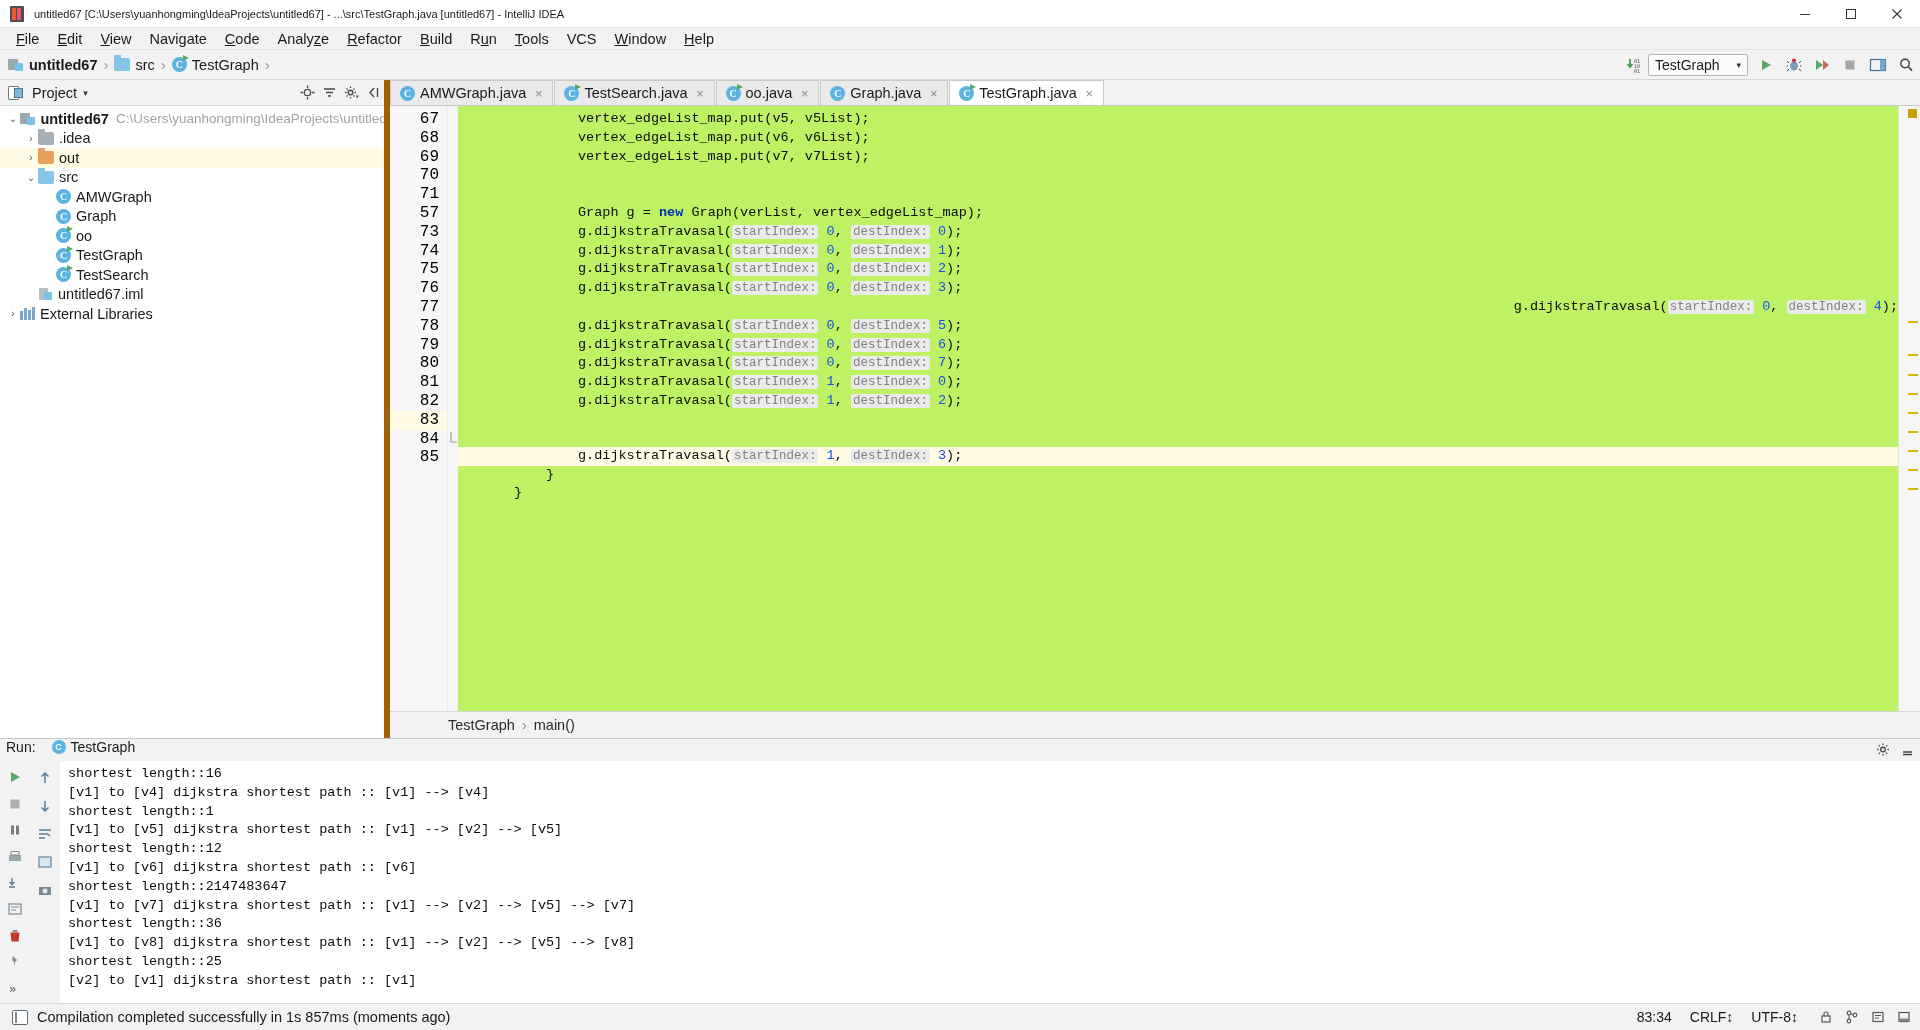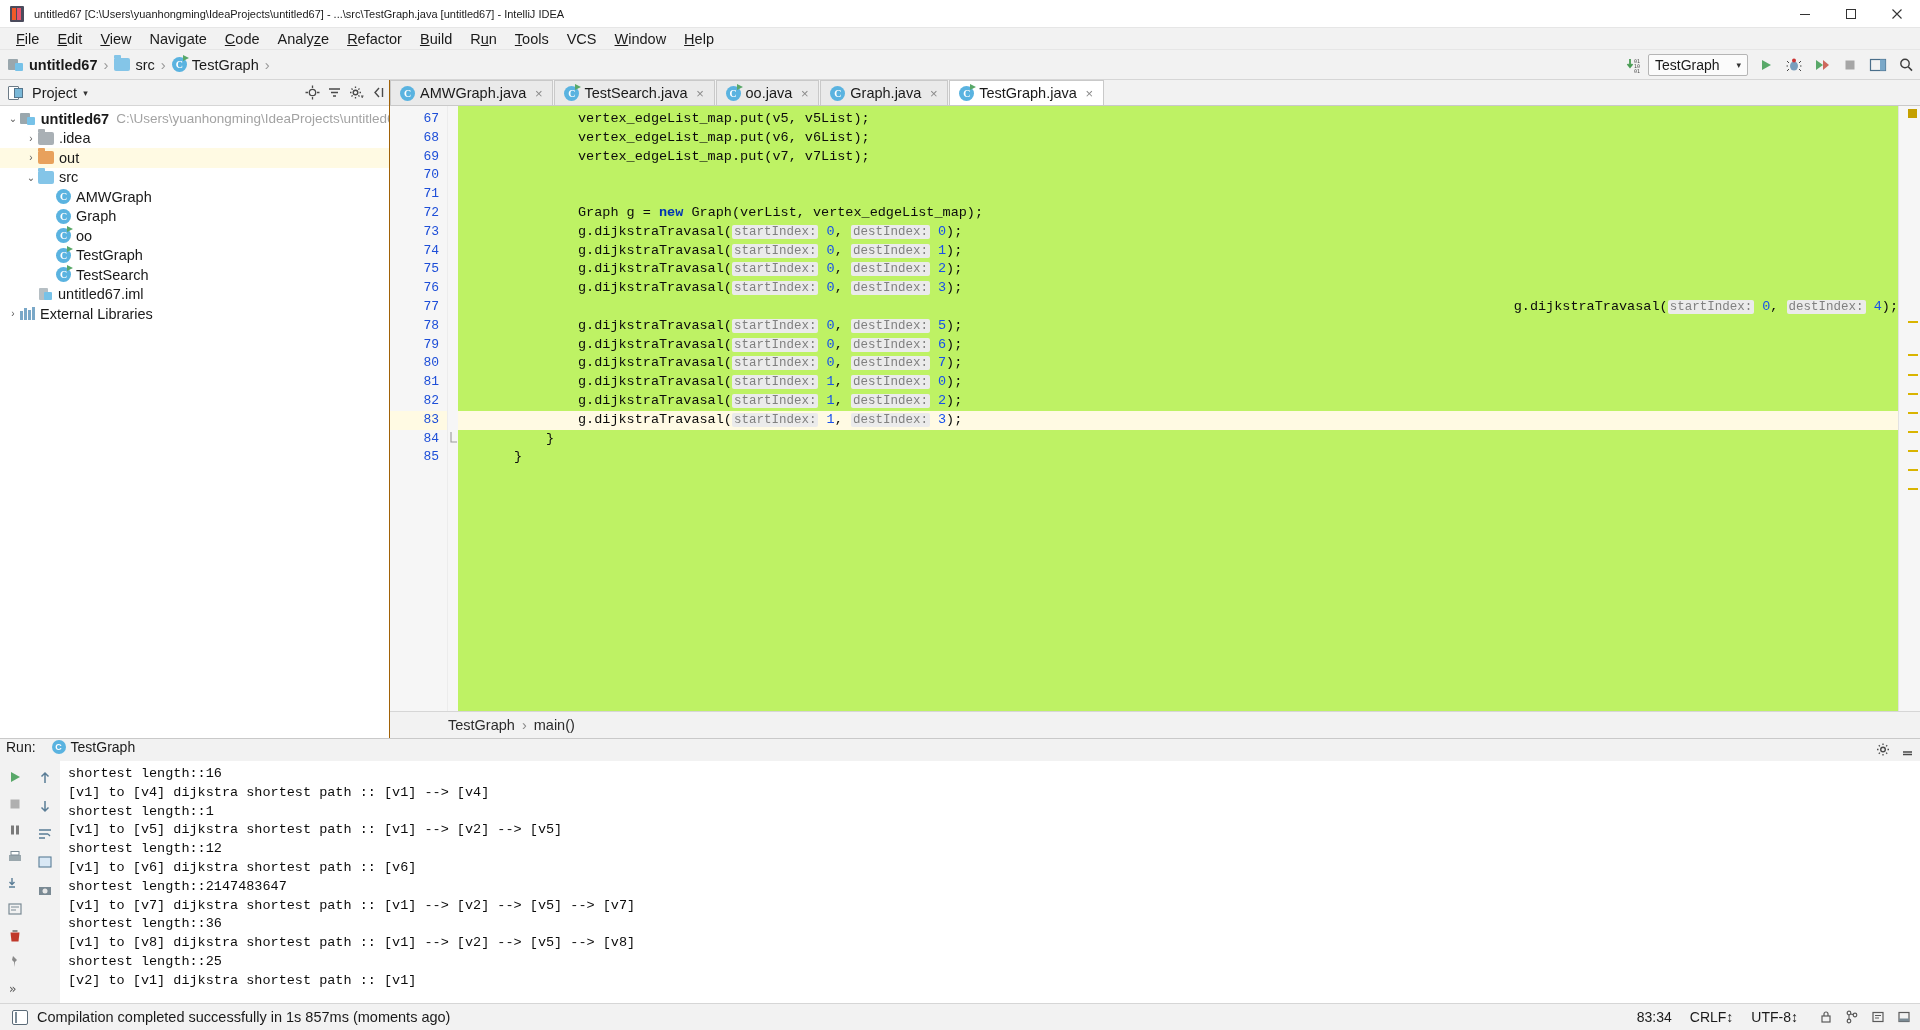--- a/index.html
+++ b/index.html
@@ -69,21 +69,21 @@
   .ic-module .m2{position:absolute;left:7px;top:5px;width:8px;height:8px;background:#77c2e8;border-radius:1px;}
   .ic-class{width:15px;height:15px;border-radius:50%;background:#5ab3e0;display:flex;align-items:center;justify-content:center;
             color:#fff;font-size:10px;font-weight:bold;position:relative;font-family:"Liberation Serif",serif;}
   .ic-class.runnable:after{content:"";position:absolute;right:-2px;top:-2px;width:0;height:0;
             border-left:6px solid #59a869;border-top:3.5px solid transparent;border-bottom:3.5px solid transparent;}
 
   
   .main { flex:1 1 auto; display:flex; min-height:0; }
 
   
-  .project-panel { width:390px; flex:0 0 390px; background:#ffffff; display:flex; flex-direction:column; border-right:1px solid #a16207;justify-content:flex-end;}
+  .project-panel { width:390px; flex:0 0 390px; background:#ffffff; display:flex; flex-direction:column; border-right:6px solid #a16207;justify-content:flex-end;}
   .pp-header { height:26px; background:#f2f2f2; display:flex; align-items:center; border-bottom:1px solid #d6d6d6; }
   .pp-header .pp-title { font-size:14.5px; margin-left:8px; }
   .pp-icon-doc { width:16px;height:14px;margin-left:8px;position:relative;}
   .pp-icon-doc .d1{position:absolute;left:0;top:0;width:11px;height:14px;border:1.3px solid #6b7a86;border-radius:1px;background:#fff;}
   .pp-icon-doc .d2{position:absolute;left:6px;top:2px;width:9px;height:10px;background:#7ab8d8;border:1.2px solid #55758c;}
   .pp-caret { font-size:9px; color:#333; margin-left:6px;}
   .pp-hspacer{flex:1 1 auto;}
   .pp-tool { width:22px;height:22px;display:flex;align-items:center;justify-content:center;}
   .tree { flex:1 1 auto; overflow:hidden; padding-top:3px; background:#fff;}
   .trow { height:19.5px; display:flex; align-items:center; font-size:14.5px; white-space:nowrap; }
@@ -105,21 +105,21 @@
     height:25px; display:flex; align-items:center; padding:0 8px 0 9px;
     background:#eaeaea; border:1px solid #c9c9c9; border-bottom:none; margin-right:1px;
     font-size:14.5px; max-width:220px;
   }
   .tab.active { background:#ffffff; }
   .tab .tab-label { margin:0 7px 0 5px; white-space:nowrap; }
   .tab .tab-close { color:#8a8a8a; font-size:13px; width:11px; text-align:center;}
   .editor-body { flex:1 1 auto; display:flex; min-height:0; position:relative; background:#fff;}
   .gutter {
     width:58px; flex:0 0 58px; background:#f6f6f6; text-align:right;
-    padding-top:4px; font-family:"Liberation Mono", monospace; font-size:13px; color:#1d4ed8;
+    padding-top:4px; font-family:"Liberation Mono", monospace; font-size:16px; color:#000000;
     border-right:1px solid #ececec;
   }
   .gutter .gline { height:18.8px; line-height:18.8px; padding-right:8px; position:relative;}
   .gutter .gline.hl { background:#fffae3; }
   .foldmark { width:10px; flex:0 0 10px; background:#f6f6f6; padding-top:4px;}
   .foldmark .fl { height:18.8px; position:relative;}
   .code {
     flex:1 1 auto; padding-top:4px; font-family:Liberation Mono, monospace;
     font-size:13.5px; color:#0c0c0c; overflow:hidden; position:relative; background:#bef264;
   }
@@ -421,21 +421,21 @@
           </div>
         </div>
 
       <div class="editor-body">
         <div class="gutter" id="gutter-container">
             <div class="gline">67</div>
             <div class="gline">68</div>
             <div class="gline">69</div>
             <div class="gline">70</div>
             <div class="gline">71</div>
-            <div class="gline">72</div>
+            <div class="gline">57</div>
             <div class="gline">73</div>
             <div class="gline">74</div>
             <div class="gline">75</div>
             <div class="gline">76</div>
             <div class="gline">77</div>
             <div class="gline">78</div>
             <div class="gline">79</div>
             <div class="gline">80</div>
             <div class="gline">81</div>
             <div class="gline">82</div>
@@ -476,21 +476,21 @@
             <div class="cline" style="padding-left: 120px;"><span>g.dijkstraTravasal(</span><span class="hint">startIndex:</span><span> </span><span class="num">0</span><span>, </span><span class="hint">destIndex:</span><span> </span><span class="num">0</span><span>);</span></div>
             <div class="cline" style="padding-left: 120px;"><span>g.dijkstraTravasal(</span><span class="hint">startIndex:</span><span> </span><span class="num">0</span><span>, </span><span class="hint">destIndex:</span><span> </span><span class="num">1</span><span>);</span></div>
             <div class="cline" style="padding-left: 120px;"><span>g.dijkstraTravasal(</span><span class="hint">startIndex:</span><span> </span><span class="num">0</span><span>, </span><span class="hint">destIndex:</span><span> </span><span class="num">2</span><span>);</span></div>
             <div class="cline" style="padding-left: 120px;"><span>g.dijkstraTravasal(</span><span class="hint">startIndex:</span><span> </span><span class="num">0</span><span>, </span><span class="hint">destIndex:</span><span> </span><span class="num">3</span><span>);</span></div>
             <div class="cline" style="padding-left: 120px; text-align: right;"><span>g.dijkstraTravasal(</span><span class="hint">startIndex:</span><span> </span><span class="num">0</span><span>, </span><span class="hint">destIndex:</span><span> </span><span class="num">4</span><span>);</span></div>
             <div class="cline" style="padding-left: 120px;"><span>g.dijkstraTravasal(</span><span class="hint">startIndex:</span><span> </span><span class="num">0</span><span>, </span><span class="hint">destIndex:</span><span> </span><span class="num">5</span><span>);</span></div>
             <div class="cline" style="padding-left: 120px;"><span>g.dijkstraTravasal(</span><span class="hint">startIndex:</span><span> </span><span class="num">0</span><span>, </span><span class="hint">destIndex:</span><span> </span><span class="num">6</span><span>);</span></div>
             <div class="cline" style="padding-left: 120px;"><span>g.dijkstraTravasal(</span><span class="hint">startIndex:</span><span> </span><span class="num">0</span><span>, </span><span class="hint">destIndex:</span><span> </span><span class="num">7</span><span>);</span></div>
             <div class="cline" style="padding-left: 120px;"><span>g.dijkstraTravasal(</span><span class="hint">startIndex:</span><span> </span><span class="num">1</span><span>, </span><span class="hint">destIndex:</span><span> </span><span class="num">0</span><span>);</span></div>
             <div class="cline" style="padding-left: 120px;"><span>g.dijkstraTravasal(</span><span class="hint">startIndex:</span><span> </span><span class="num">1</span><span>, </span><span class="hint">destIndex:</span><span> </span><span class="num">2</span><span>);</span></div>
-            <div class="cline hl" style="padding-left: 120px;"><span>g.dijkstraTravasal(</span><span class="hint">startIndex:</span><span> </span><span class="num">1</span><span>, </span><span class="hint">destIndex:</span><span> </span><span class="num">3</span><span>);</span></div>
+            <div class="cline hl" style="padding-left: 120px; margin-top: 36px;"><span>g.dijkstraTravasal(</span><span class="hint">startIndex:</span><span> </span><span class="num">1</span><span>, </span><span class="hint">destIndex:</span><span> </span><span class="num">3</span><span>);</span></div>
             <div class="cline" style="padding-left: 88px;"><span>}</span></div>
             <div class="cline" style="padding-left: 56px;"><span>}</span></div>
           </div>
         <div class="right-rail">
           <div class="rr-top"></div>
           <div class="rr-mark" style="top:215px;background:#d9b400;"></div>
           <div class="rr-mark" style="top:248px;background:#d9b400;"></div>
           <div class="rr-mark" style="top:268px;background:#d9b400;"></div>
           <div class="rr-mark" style="top:287px;background:#d9b400;"></div>
           <div class="rr-mark" style="top:306px;background:#d9b400;"></div>

